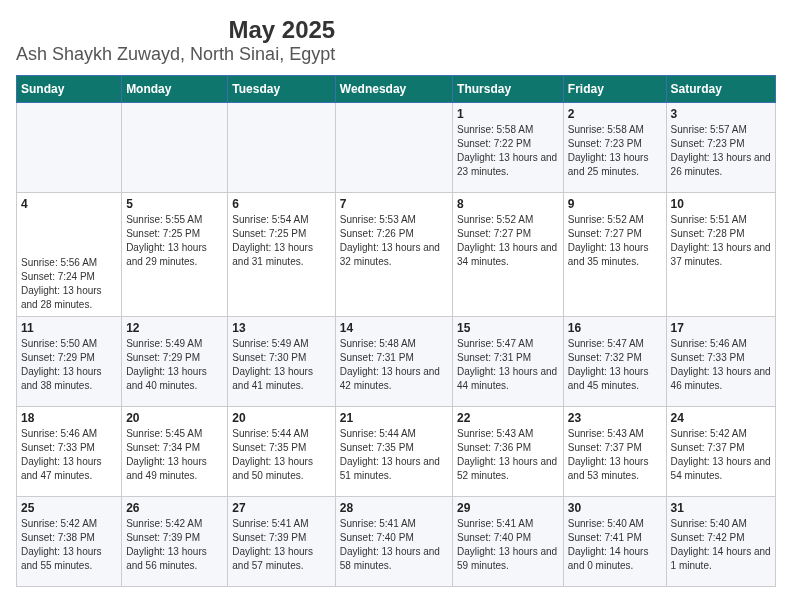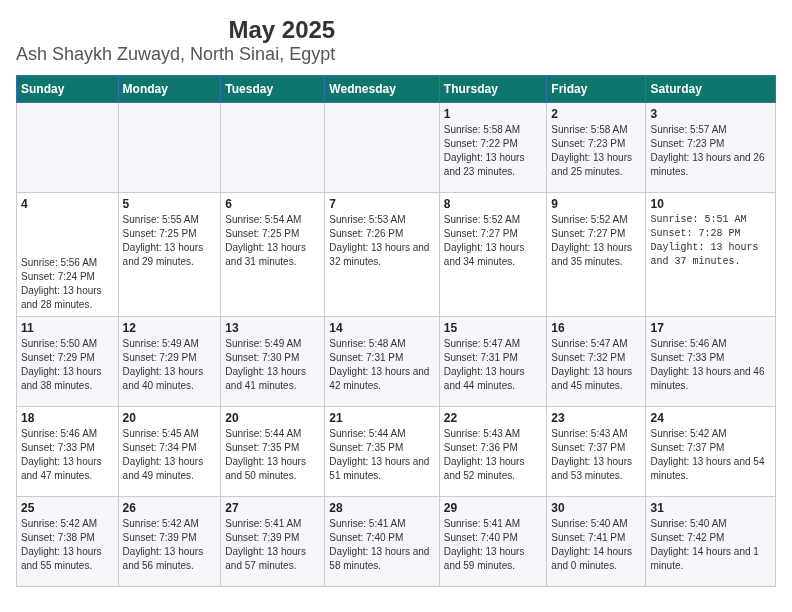--- a/index.html
+++ b/index.html
@@ -170,21 +170,21 @@
 Daylight: 13 hours and 34 minutes.</div>
         </td>
         <td>
           <span class="day-num">9</span>
           <div class="day-detail" style="white-space: pre-line;">Sunrise: 5:52 AM
 Sunset: 7:27 PM
 Daylight: 13 hours and 35 minutes.</div>
         </td>
         <td>
           <span class="day-num">10</span>
-          <div class="day-detail" style="white-space: pre-line; font-family: Liberation Mono, monospace;">Sunrise: 5:51 AM
+          <div class="day-detail" style="white-space: pre-line;">Sunrise: 5:51 AM
 Sunset: 7:28 PM
 Daylight: 13 hours and 37 minutes.</div>
         </td>
       </tr>
       <tr>
         <td>
           <span class="day-num">11</span>
           <div class="day-detail" style="white-space: pre-line;">Sunrise: 5:50 AM
 Sunset: 7:29 PM
 Daylight: 13 hours and 38 minutes.</div>

